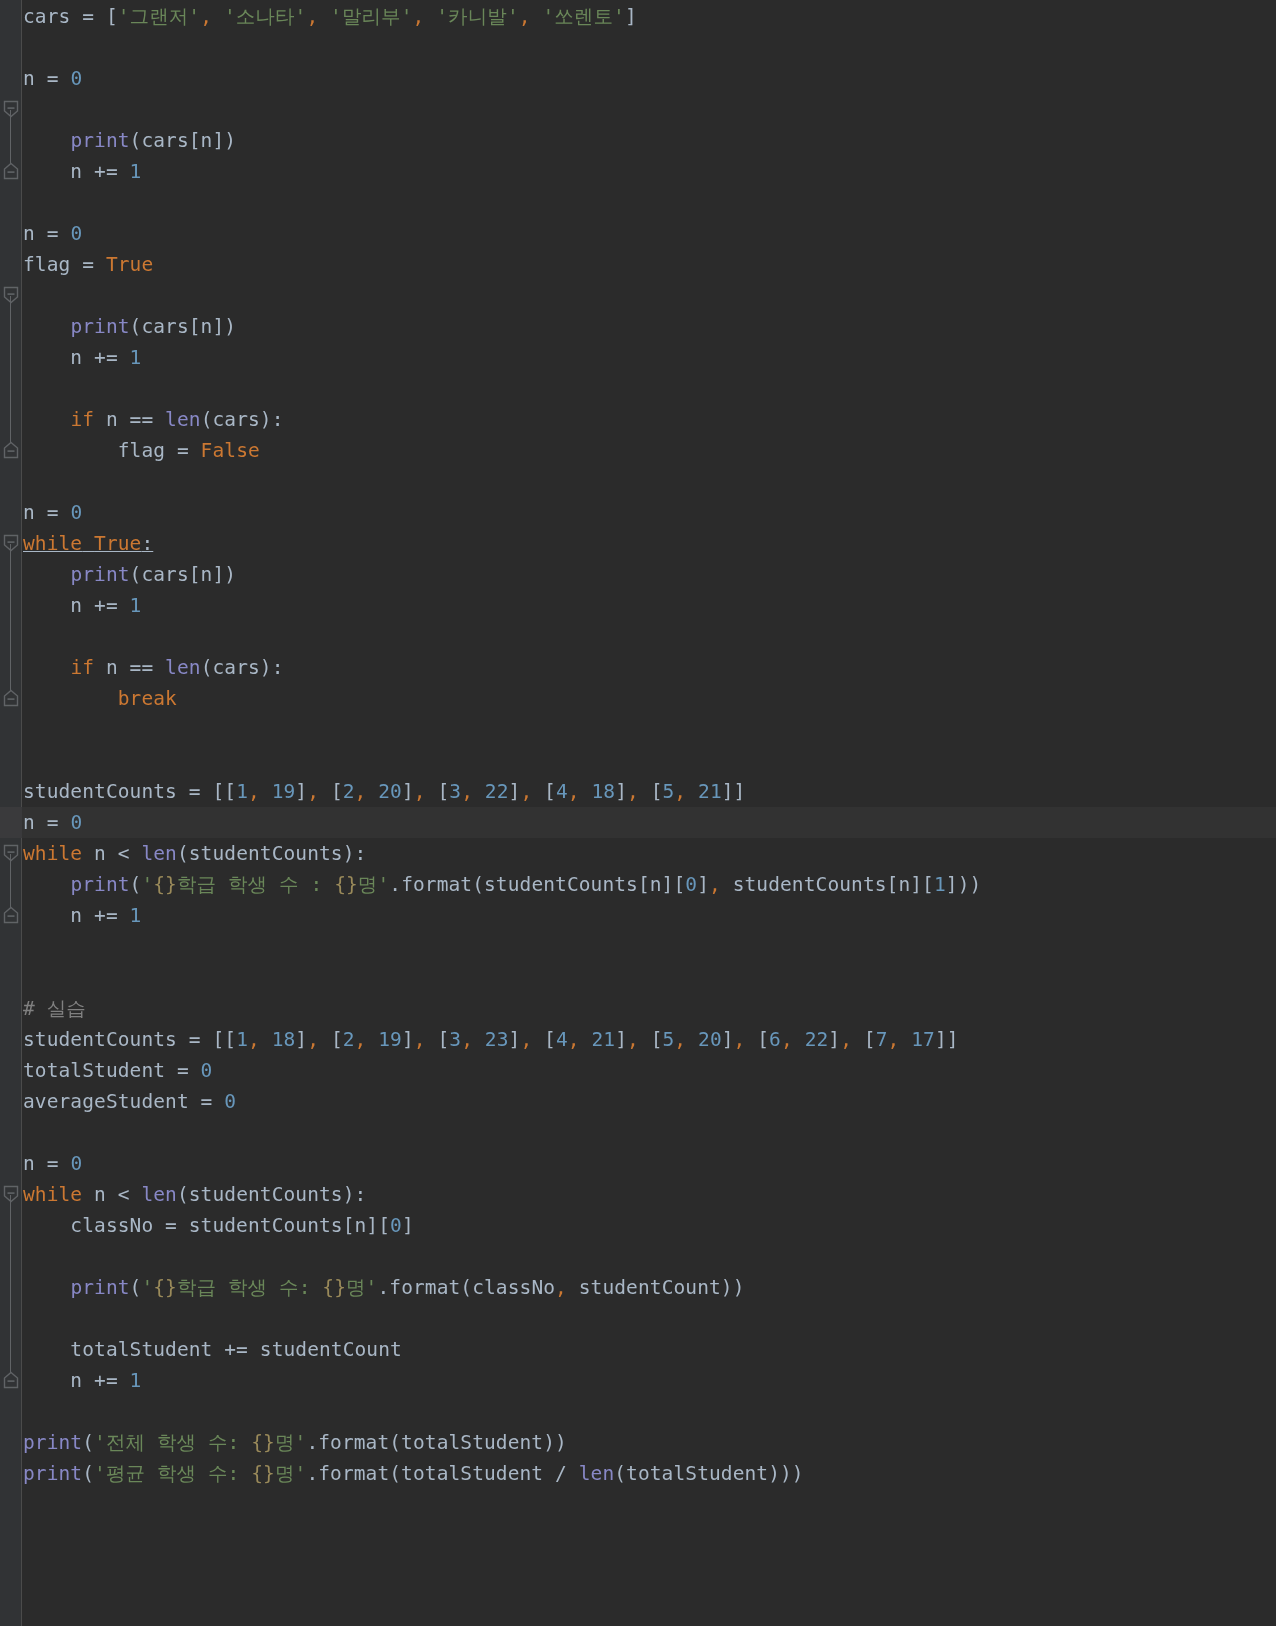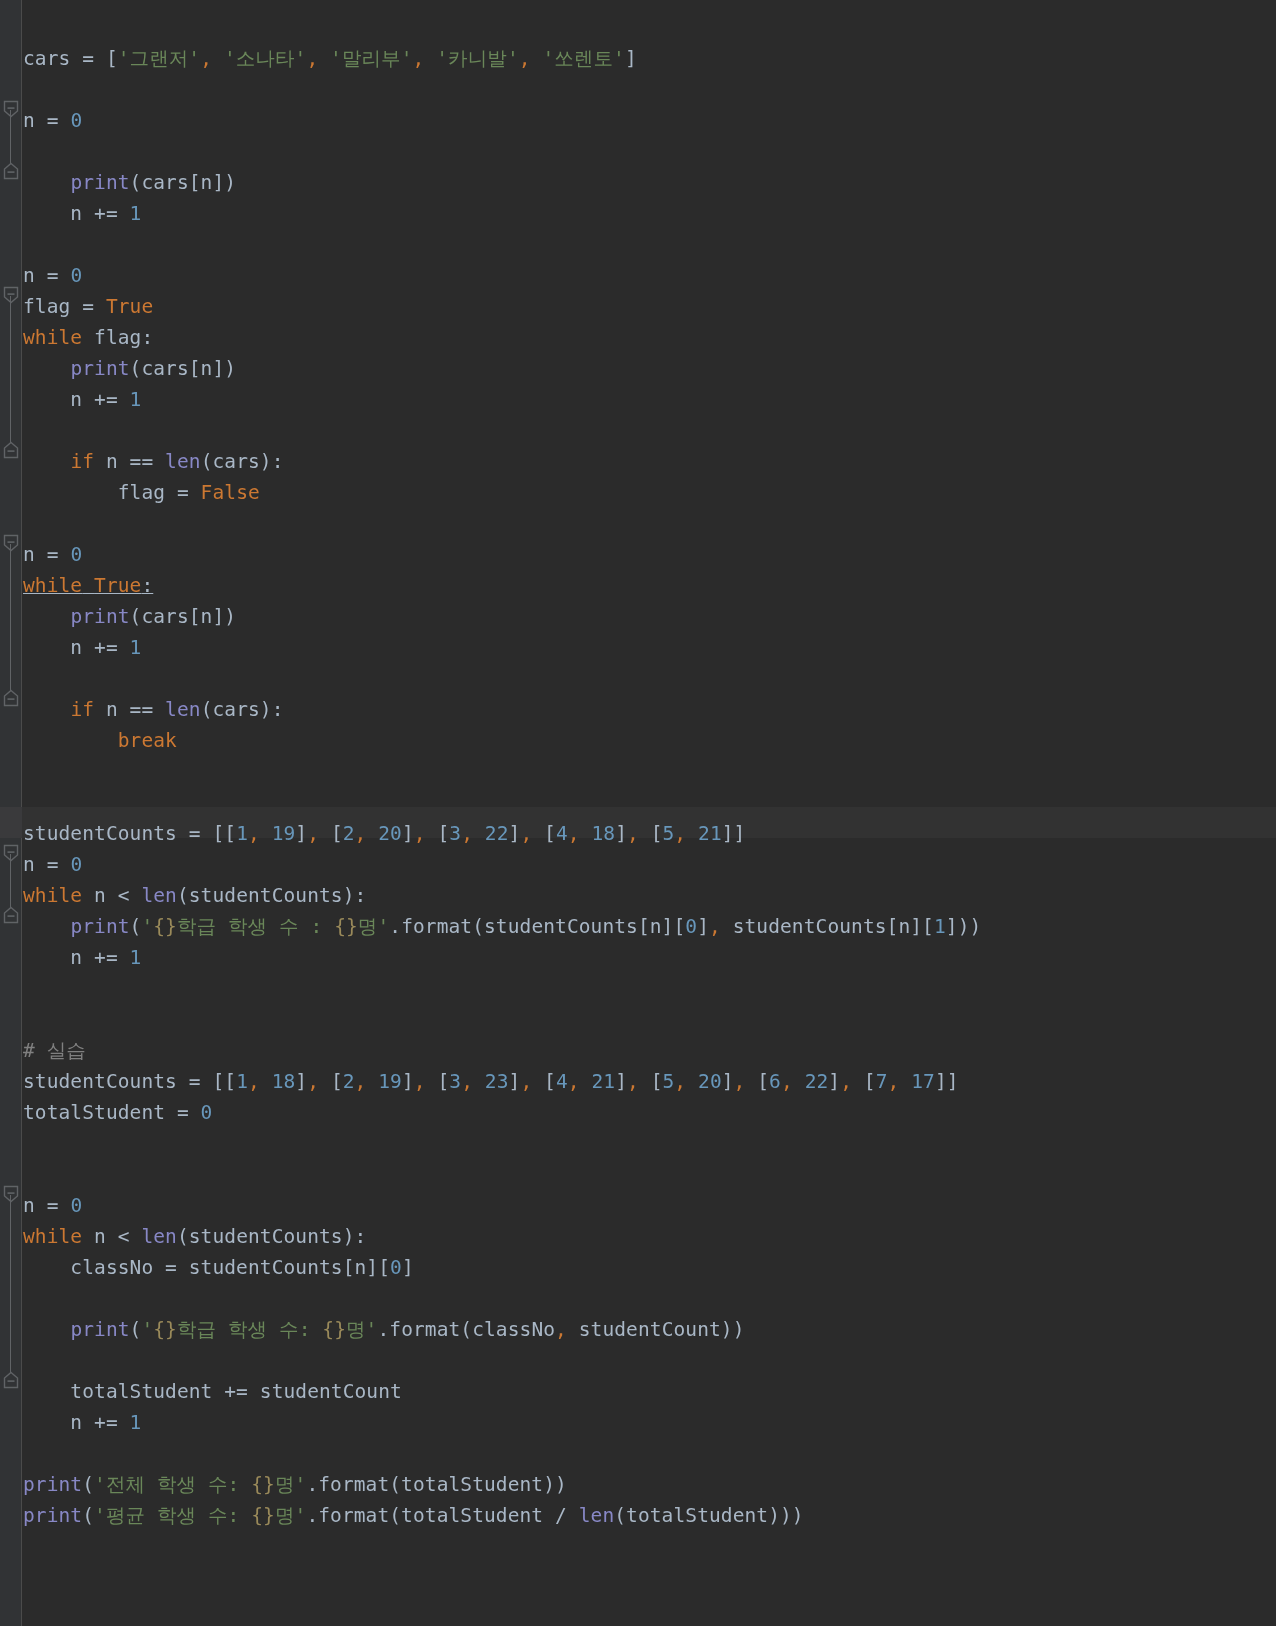--- a/index.html
+++ b/index.html
@@ -46,21 +46,20 @@
   }
 
   
   .code {
     position: absolute;
     left: 22px;
     top: 0;
     right: 0;
     height: 1396px;
     z-index: 2;
-    margin-top: 42px;
   }
 
   .line {
     position: absolute;
     left: 0;
     right: 0;
     height: 31px;
     line-height: 31px;
     white-space: pre;
     font-size: 19.5px;
@@ -133,21 +132,20 @@
   <div class="caret-line" style="top: 807px;"></div>
     <div class="code">
       <div class="line" style="top: 1px;"><span class="t-plain">cars </span><span class="t-plain">= </span><span class="t-punct">[</span><span class="t-str">'그랜저'</span><span class="t-comma">,</span><span class="t-plain"> </span><span class="t-str">'소나타'</span><span class="t-comma">,</span><span class="t-plain"> </span><span class="t-str">'말리부'</span><span class="t-comma">,</span><span class="t-plain"> </span><span class="t-str">'카니발'</span><span class="t-comma">,</span><span class="t-plain"> </span><span class="t-str">'쏘렌토'</span><span class="t-punct">]</span></div>
       <div class="line" style="top: 32px;"></div>
       <div class="line" style="top: 63px;"><span class="t-plain">n = </span><span class="t-num">0</span></div>
       <div class="line" style="top: 125px;"><span class="t-plain">    </span><span class="t-fn">print</span><span class="t-plain">(cars[n])</span></div>
       <div class="line" style="top: 156px;"><span class="t-plain">    n += </span><span class="t-num">1</span></div>
       <div class="line" style="top: 187px;"></div>
       <div class="line" style="top: 218px;"><span class="t-plain">n = </span><span class="t-num">0</span></div>
       <div class="line" style="top: 249px;"><span class="t-plain">flag = </span><span class="t-kw">True</span></div>
-      <div class="line" style="top: 280px;"><span class="t-kw">while</span><span class="t-plain"> flag:</span></div>
       <div class="line" style="top: 311px;"><span class="t-plain">    </span><span class="t-fn">print</span><span class="t-plain">(cars[n])</span></div>
       <div class="line" style="top: 342px;"><span class="t-plain">    n += </span><span class="t-num">1</span></div>
       <div class="line" style="top: 373px;"></div>
       <div class="line" style="top: 404px;"><span class="t-plain">    </span><span class="t-kw">if</span><span class="t-plain"> n == </span><span class="t-fn">len</span><span class="t-plain">(cars):</span></div>
       <div class="line" style="top: 435px;"><span class="t-plain">        flag = </span><span class="t-kw">False</span></div>
       <div class="line" style="top: 466px;"></div>
       <div class="line" style="top: 497px;"><span class="t-plain">n = </span><span class="t-num">0</span></div>
       <div class="line" style="top: 528px; text-decoration: underline;"><span class="t-kw">while</span><span class="t-plain"> </span><span class="t-kw">True</span><span class="t-plain">:</span></div>
       <div class="line" style="top: 559px;"><span class="t-plain">    </span><span class="t-fn">print</span><span class="t-plain">(cars[n])</span></div>
       <div class="line" style="top: 590px;"><span class="t-plain">    n += </span><span class="t-num">1</span></div>
@@ -159,20 +157,21 @@
       <div class="line" style="top: 776px;"><span class="t-plain">studentCounts = </span><span class="t-punct">[[</span><span class="t-num">1</span><span class="t-comma">,</span><span class="t-plain"> </span><span class="t-num">19</span><span class="t-punct">]</span><span class="t-comma">,</span><span class="t-punct"> [</span><span class="t-num">2</span><span class="t-comma">,</span><span class="t-plain"> </span><span class="t-num">20</span><span class="t-punct">]</span><span class="t-comma">,</span><span class="t-punct"> [</span><span class="t-num">3</span><span class="t-comma">,</span><span class="t-plain"> </span><span class="t-num">22</span><span class="t-punct">]</span><span class="t-comma">,</span><span class="t-punct"> [</span><span class="t-num">4</span><span class="t-comma">,</span><span class="t-plain"> </span><span class="t-num">18</span><span class="t-punct">]</span><span class="t-comma">,</span><span class="t-punct"> [</span><span class="t-num">5</span><span class="t-comma">,</span><span class="t-plain"> </span><span class="t-num">21</span><span class="t-punct">]]</span></div>
       <div class="line" style="top: 807px;"><span class="t-plain">n = </span><span class="t-num">0</span></div>
       <div class="line" style="top: 838px;"><span class="t-kw">while</span><span class="t-plain"> n &lt; </span><span class="t-fn">len</span><span class="t-plain">(studentCounts):</span></div>
       <div class="line" style="top: 869px;"><span class="t-plain">    </span><span class="t-fn">print</span><span class="t-plain">(</span><span class="t-str">'</span><span class="t-fmt">{}</span><span class="t-str">학급 학생 수 : </span><span class="t-fmt">{}</span><span class="t-str">명'</span><span class="t-plain">.format(studentCounts[n][</span><span class="t-num">0</span><span class="t-plain">]</span><span class="t-comma">,</span><span class="t-plain"> studentCounts[n][</span><span class="t-num">1</span><span class="t-plain">]))</span></div>
       <div class="line" style="top: 900px;"><span class="t-plain">    n += </span><span class="t-num">1</span></div>
       <div class="line" style="top: 931px;"></div>
       <div class="line" style="top: 962px;"></div>
       <div class="line" style="top: 993px;"><span class="t-comment"># 실습</span></div>
       <div class="line" style="top: 1024px;"><span class="t-plain">studentCounts = </span><span class="t-punct">[[</span><span class="t-num">1</span><span class="t-comma">,</span><span class="t-plain"> </span><span class="t-num">18</span><span class="t-punct">]</span><span class="t-comma">,</span><span class="t-punct"> [</span><span class="t-num">2</span><span class="t-comma">,</span><span class="t-plain"> </span><span class="t-num">19</span><span class="t-punct">]</span><span class="t-comma">,</span><span class="t-punct"> [</span><span class="t-num">3</span><span class="t-comma">,</span><span class="t-plain"> </span><span class="t-num">23</span><span class="t-punct">]</span><span class="t-comma">,</span><span class="t-punct"> [</span><span class="t-num">4</span><span class="t-comma">,</span><span class="t-plain"> </span><span class="t-num">21</span><span class="t-punct">]</span><span class="t-comma">,</span><span class="t-punct"> [</span><span class="t-num">5</span><span class="t-comma">,</span><span class="t-plain"> </span><span class="t-num">20</span><span class="t-punct">]</span><span class="t-comma">,</span><span class="t-punct"> [</span><span class="t-num">6</span><span class="t-comma">,</span><span class="t-plain"> </span><span class="t-num">22</span><span class="t-punct">]</span><span class="t-comma">,</span><span class="t-punct"> [</span><span class="t-num">7</span><span class="t-comma">,</span><span class="t-plain"> </span><span class="t-num">17</span><span class="t-punct">]]</span></div>
       <div class="line" style="top: 1055px;"><span class="t-plain">totalStudent = </span><span class="t-num">0</span></div>
+      <div class="line" style="top: 1086px;"><span class="t-plain">averageStudent = </span><span class="t-num">0</span></div>
       <div class="line" style="top: 1117px;"></div>
       <div class="line" style="top: 1148px;"><span class="t-plain">n = </span><span class="t-num">0</span></div>
       <div class="line" style="top: 1179px;"><span class="t-kw">while</span><span class="t-plain"> n &lt; </span><span class="t-fn">len</span><span class="t-plain">(studentCounts):</span></div>
       <div class="line" style="top: 1210px;"><span class="t-plain">    classNo = studentCounts[n][</span><span class="t-num">0</span><span class="t-plain">]</span></div>
       <div class="line" style="top: 1272px;"><span class="t-plain">    </span><span class="t-fn">print</span><span class="t-plain">(</span><span class="t-str">'</span><span class="t-fmt">{}</span><span class="t-str">학급 학생 수: </span><span class="t-fmt">{}</span><span class="t-str">명'</span><span class="t-plain">.format(classNo</span><span class="t-comma">,</span><span class="t-plain"> studentCount))</span></div>
       <div class="line" style="top: 1303px;"></div>
       <div class="line" style="top: 1334px;"><span class="t-plain">    totalStudent += studentCount</span></div>
       <div class="line" style="top: 1365px;"><span class="t-plain">    n += </span><span class="t-num">1</span></div>
       <div class="line" style="top: 1396px;"></div>
       <div class="line" style="top: 1427px;"><span class="t-fn">print</span><span class="t-plain">(</span><span class="t-str">'전체 학생 수: </span><span class="t-fmt">{}</span><span class="t-str">명'</span><span class="t-plain">.format(totalStudent))</span></div>

